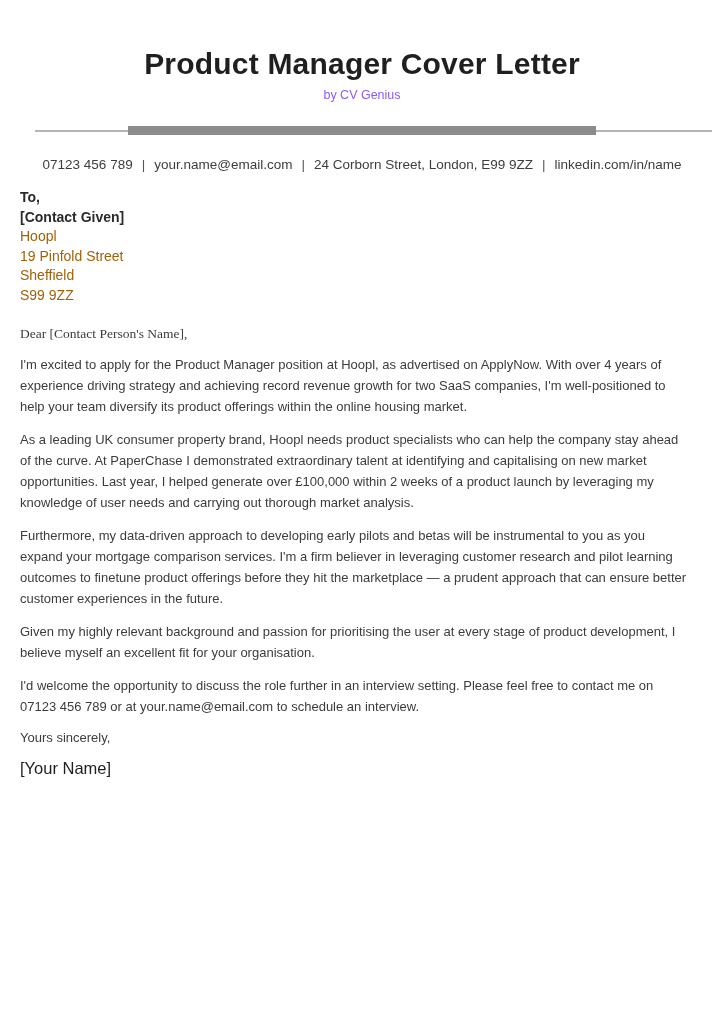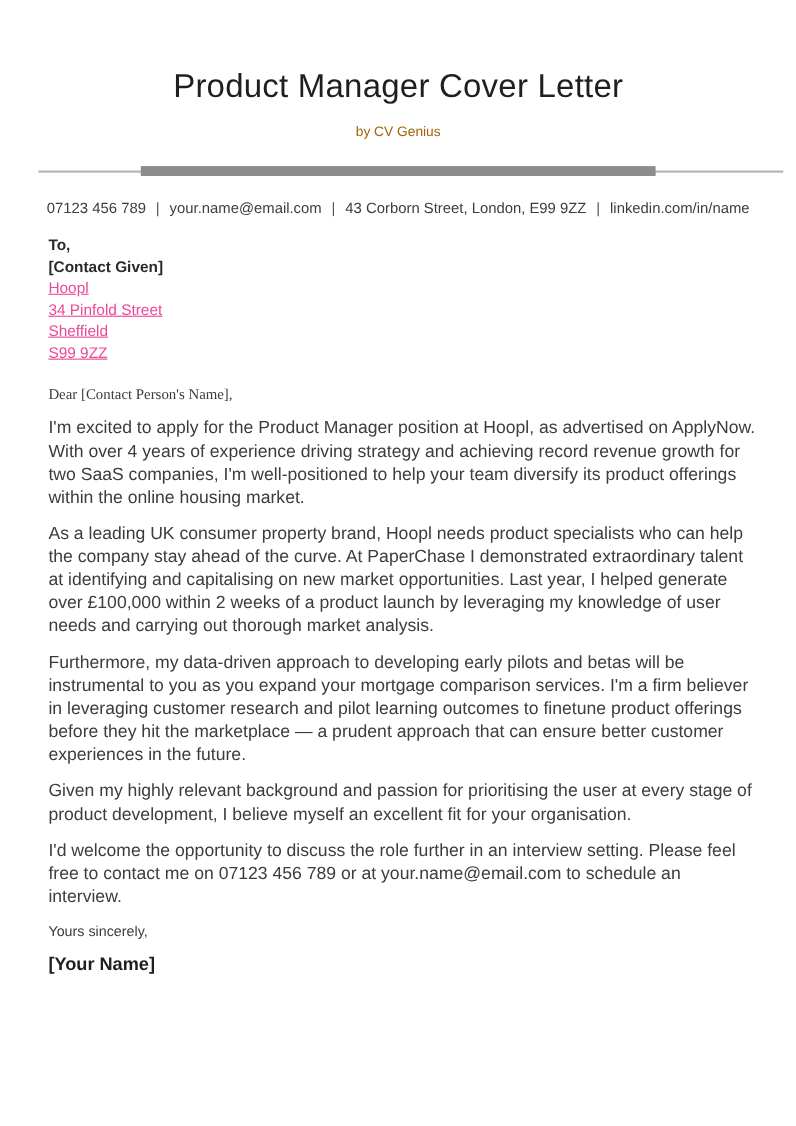--- a/index.html
+++ b/index.html
@@ -9,33 +9,33 @@
     height: 1024px;
     margin: 0 auto;
     background: #ffffff;
     font-family: "Liberation Sans", sans-serif;
     color: #3c3c3c;
     box-sizing: border-box;
     overflow: hidden;
   }
   .doc-header { padding-top: 45px; }
   .doc-title {
-    margin: 16px;
+    margin: 1px;
     text-align: center;
     font-size: 30px;
-    font-weight: 400;
+    font-weight: 700;
     letter-spacing: 0.2px;
     color: #1f1f1f;
     line-height: 1.2;
   }
   .doc-byline {
     margin-top: 6px;
     text-align: center;
     font-size: 12.5px;
-    color: #a16207;
+    color: #8b5cf6;
   }
   .divider {
     position: relative;
     height: 9px;
     margin: 24px 12px 0 35px;
   }
   .divider-line {
     position: absolute;
     top: 4px; left: 0; right: 0;
     height: 1.5px;
@@ -56,66 +56,66 @@
   }
   .contact-bar .sep { margin: 0 9px; color: #555555; }
   .letter-date {
     margin: 40px 40px 0 40px;
     text-align: right;
     font-size: 14.5px;
     font-weight: 700;
     letter-spacing: 0.3px;
     color: #8d8d8d;
   }
-  .letter-body { padding: 0 36px 0 44px; }
+  .letter-body { padding: 0 36px 0 20px; }
   .recipient { margin-top: 16px; font-size: 14px; line-height: 19.5px; }
   .recipient .bold-line { font-weight: 700; color: #2a2a2a; }
-  .recipient .muted-line { color: #ec4899; text-decoration: underline; }
+  .recipient .muted-line { color: #a16207; }
   .salutation { margin-top: 21px; font-size: 13.5px; font-family: Liberation Serif, serif; }
   .para {
     margin: 12px 0 0 0;
-    font-size: 16px;
+    font-size: 13px;
     line-height: 21px;
     color: #3c3c3c;
   }
   .closing { margin-top: 13px; font-size: 13px; }
   .signature {
     margin-top: 14px;
     font-size: 16.5px;
-    font-weight: 700;
+    font-weight: 400;
     color: #1f1f1f;
   }
 </style>
 </head>
 <body>
 
 <div class="page">
 
   <div class="doc-header">
     <h1 class="doc-title">Product Manager Cover Letter</h1>
     <div class="doc-byline">by CV Genius</div>
   </div>
 
   <div class="divider">
     <div class="divider-line"></div>
     <div class="divider-bar"></div>
   </div>
 
   <div class="contact-bar">
-    <span>07123 456 789</span><span class="sep">|</span><span>your.name@email.com</span><span class="sep">|</span><span>43 Corborn Street, London, E99 9ZZ</span><span class="sep">|</span><span>linkedin.com/in/name</span>
+    <span>07123 456 789</span><span class="sep">|</span><span>your.name@email.com</span><span class="sep">|</span><span>24 Corborn Street, London, E99 9ZZ</span><span class="sep">|</span><span>linkedin.com/in/name</span>
   </div>
 
 
   <div class="letter-body">
 
     <div class="recipient">
       <div class="bold-line">To,</div>
       <div class="bold-line">[Contact Given]</div>
       <div class="muted-line">Hoopl</div>
-      <div class="muted-line">34 Pinfold Street</div>
+      <div class="muted-line">19 Pinfold Street</div>
       <div class="muted-line">Sheffield</div>
       <div class="muted-line">S99 9ZZ</div>
     </div>
 
     <div class="salutation">Dear [Contact Person's Name],</div>
 
     <p class="para">I'm excited to apply for the Product Manager position at Hoopl, as advertised on ApplyNow. With over 4 years of experience driving strategy and achieving record revenue growth for two SaaS companies, I'm well-positioned to help your team diversify its product offerings within the online housing market.</p>
     <p class="para">As a leading UK consumer property brand, Hoopl needs product specialists who can help the company stay ahead of the curve. At PaperChase I demonstrated extraordinary talent at identifying and capitalising on new market opportunities. Last year, I helped generate over £100,000 within 2 weeks of a product launch by leveraging my knowledge of user needs and carrying out thorough market analysis.</p>
     <p class="para">Furthermore, my data-driven approach to developing early pilots and betas will be instrumental to you as you expand your mortgage comparison services. I'm a firm believer in leveraging customer research and pilot learning outcomes to finetune product offerings before they hit the marketplace — a prudent approach that can ensure better customer experiences in the future.</p>
     <p class="para">Given my highly relevant background and passion for prioritising the user at every stage of product development, I believe myself an excellent fit for your organisation.</p>

